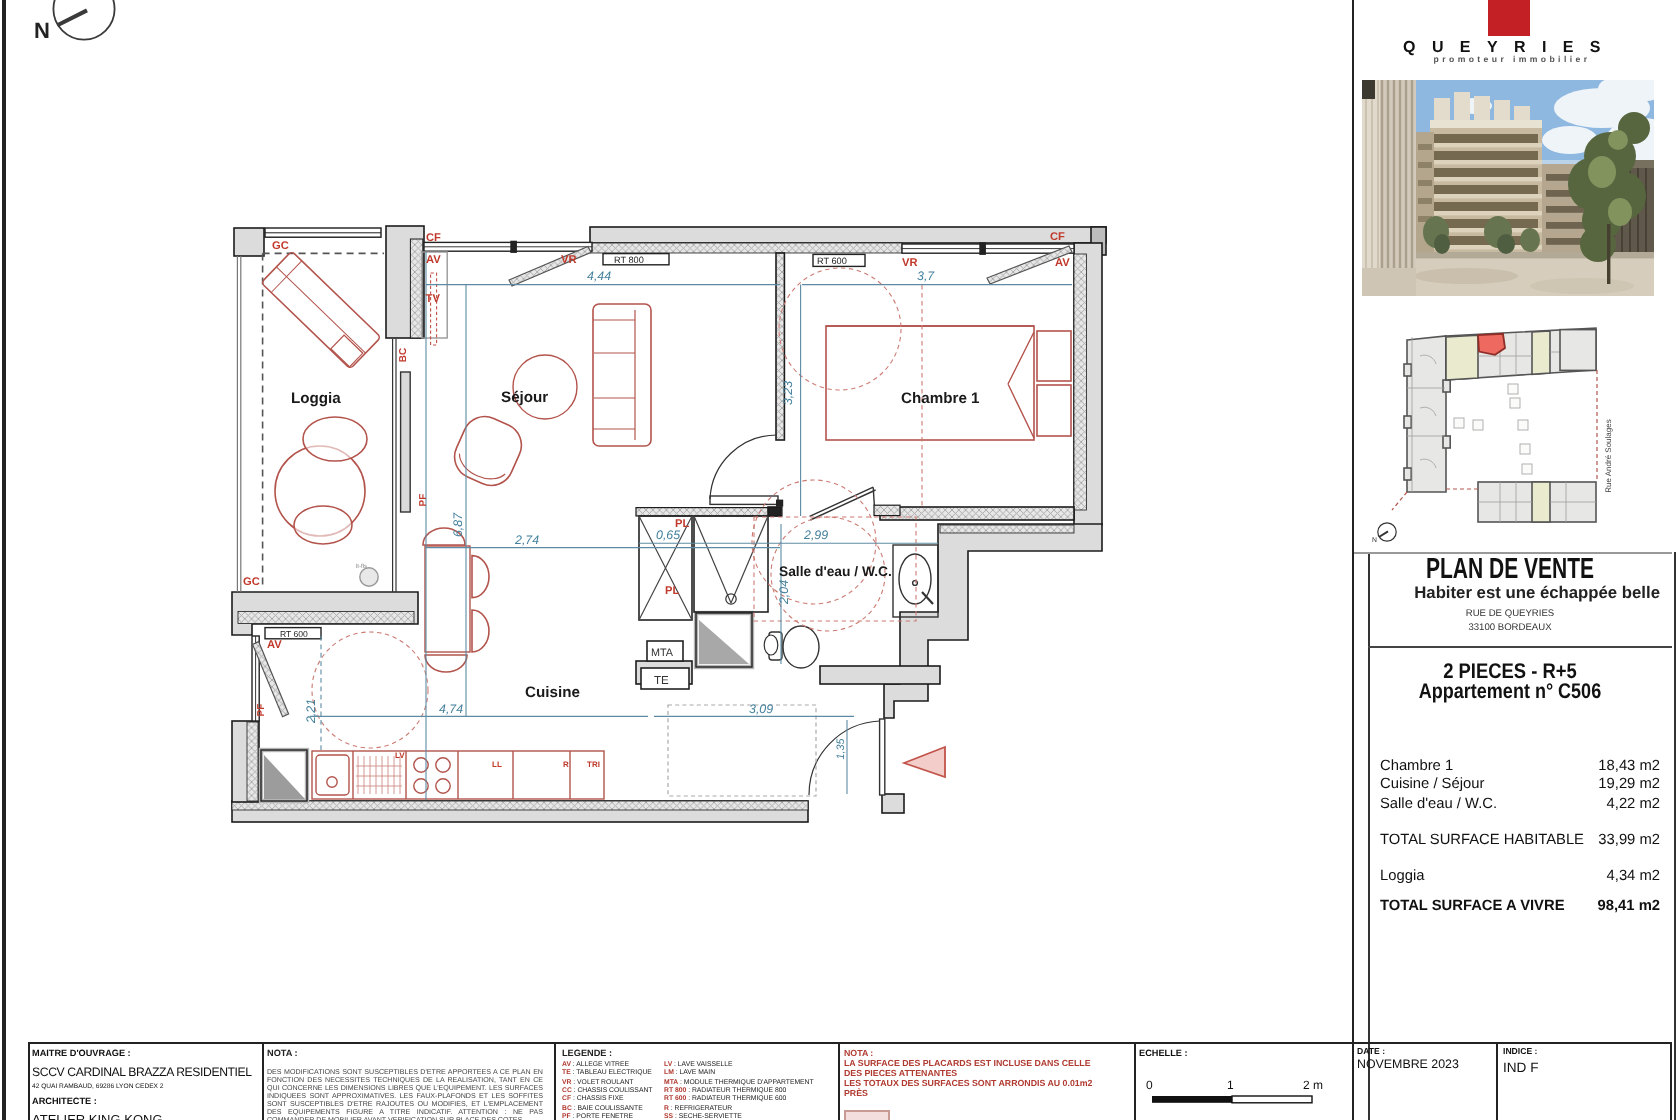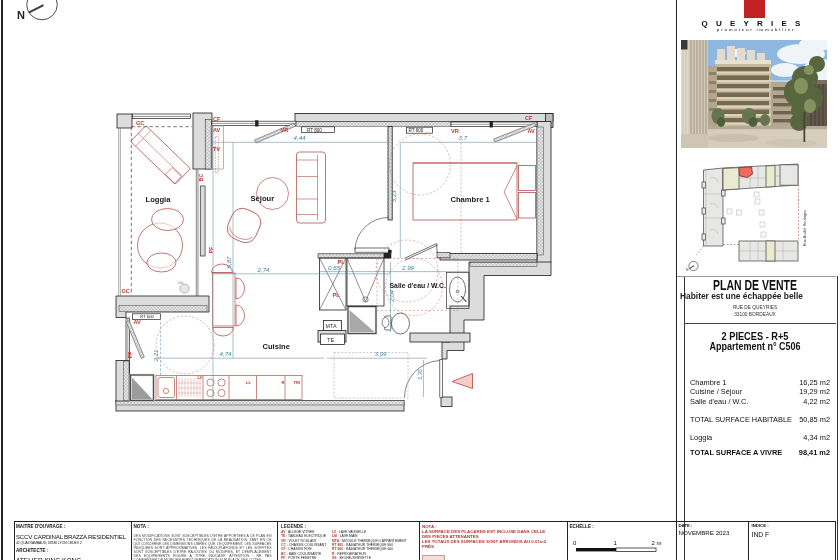--- a/index.html
+++ b/index.html
@@ -530,38 +530,38 @@
 <text x="6" y="111" font-size="3.4" fill="#333">N</text>
 
 <text x="125.5" y="68" font-size="4" fill="#444" transform="rotate(-90 125.5 68)" text-anchor="middle" font-family="Liberation Sans,sans-serif">Rue André Soulages</text>
 </svg>
 
 <div class="abs" style="left:684px;top:276px;width:151.6px;height:284px;border-left:1px solid #333;border-right:1px solid #333"></div>
 <div class="abs" style="left:677px;top:275.6px;width:159px;height:1px;background:#999"></div>
 
 <div class="abs" style="left:680px;top:277px;width:150px;text-align:center;font-size:14.6px;font-weight:bold;transform:scaleX(0.72);transform-origin:50% 50%;color:#111">PLAN DE VENTE</div>
 
-<div class="abs" style="left:680px;top:291px;width:150px;text-align:left;font-size:8.4px;font-weight:bold;color:#222">Habiter est une échappée belle</div>
+<div class="abs" style="left:680px;top:291px;width:150px;text-align:right;font-size:8.4px;font-weight:bold;color:#222">Habiter est une échappée belle</div>
 
 <div class="abs" style="left:680px;top:304.5px;width:150px;text-align:center;font-size:4.8px;color:#333">RUE DE QUEYRIES</div>
 
 <div class="abs" style="left:680px;top:311.5px;width:150px;text-align:center;font-size:4.8px;color:#333">33100 BORDEAUX</div>
 
 <div class="abs" style="left:684px;top:323.4px;width:152px;height:1px;background:#444"></div>
 
 <div class="abs" style="left:680px;top:329.5px;width:150px;text-align:center;font-size:10.6px;font-weight:bold;transform:scaleX(0.87);transform-origin:50% 50%;color:#111">2 PIECES - R+5</div>
 
 <div class="abs" style="left:680px;top:340px;width:150px;text-align:center;font-size:10.6px;font-weight:bold;transform:scaleX(0.85);transform-origin:50% 50%;color:#111">Appartement n° C506</div>
 
 <div class="abs" style="left:690px;top:378px;width:140px;font-size:7.4px;color:#111">
-<div style="height:9.4px"><span>Chambre 1</span><span style="float:right">16,25 m2</span></div>
+<div style="height:9.4px"><span>Chambre 1</span><span style="float:right">18,43 m2</span></div>
 <div style="height:9.4px"><span>Cuisine / Séjour</span><span style="float:right">19,29 m2</span></div>
 <div style="height:9.4px"><span>Salle d'eau / W.C.</span><span style="float:right">4,22 m2</span></div>
 <div style="height:8.5px"></div>
-<div style="height:9.4px;font-weight:normal"><span>TOTAL SURFACE HABITABLE</span><span style="float:right">50,85 m2</span></div>
+<div style="height:9.4px;font-weight:normal"><span>TOTAL SURFACE HABITABLE</span><span style="float:right">33,99 m2</span></div>
 <div style="height:8.6px"></div>
 <div style="height:9.4px"><span>Loggia</span><span style="float:right">4,34 m2</span></div>
 <div style="height:6px"></div>
 <div style="height:9.4px;font-weight:bold"><span>TOTAL SURFACE A VIVRE</span><span style="float:right">98,41 m2</span></div>
 </div>
 
 <div class="abs" style="left:13.5px;top:521.3px;width:822.5px;height:1.2px;background:#222"></div>
 
 <div class="abs" style="left:13.5px;top:521.3px;width:1.2px;height:38.7px;background:#222"></div>
 <div class="abs" style="left:130.5px;top:521.3px;width:1px;height:38.7px;background:#222"></div>

